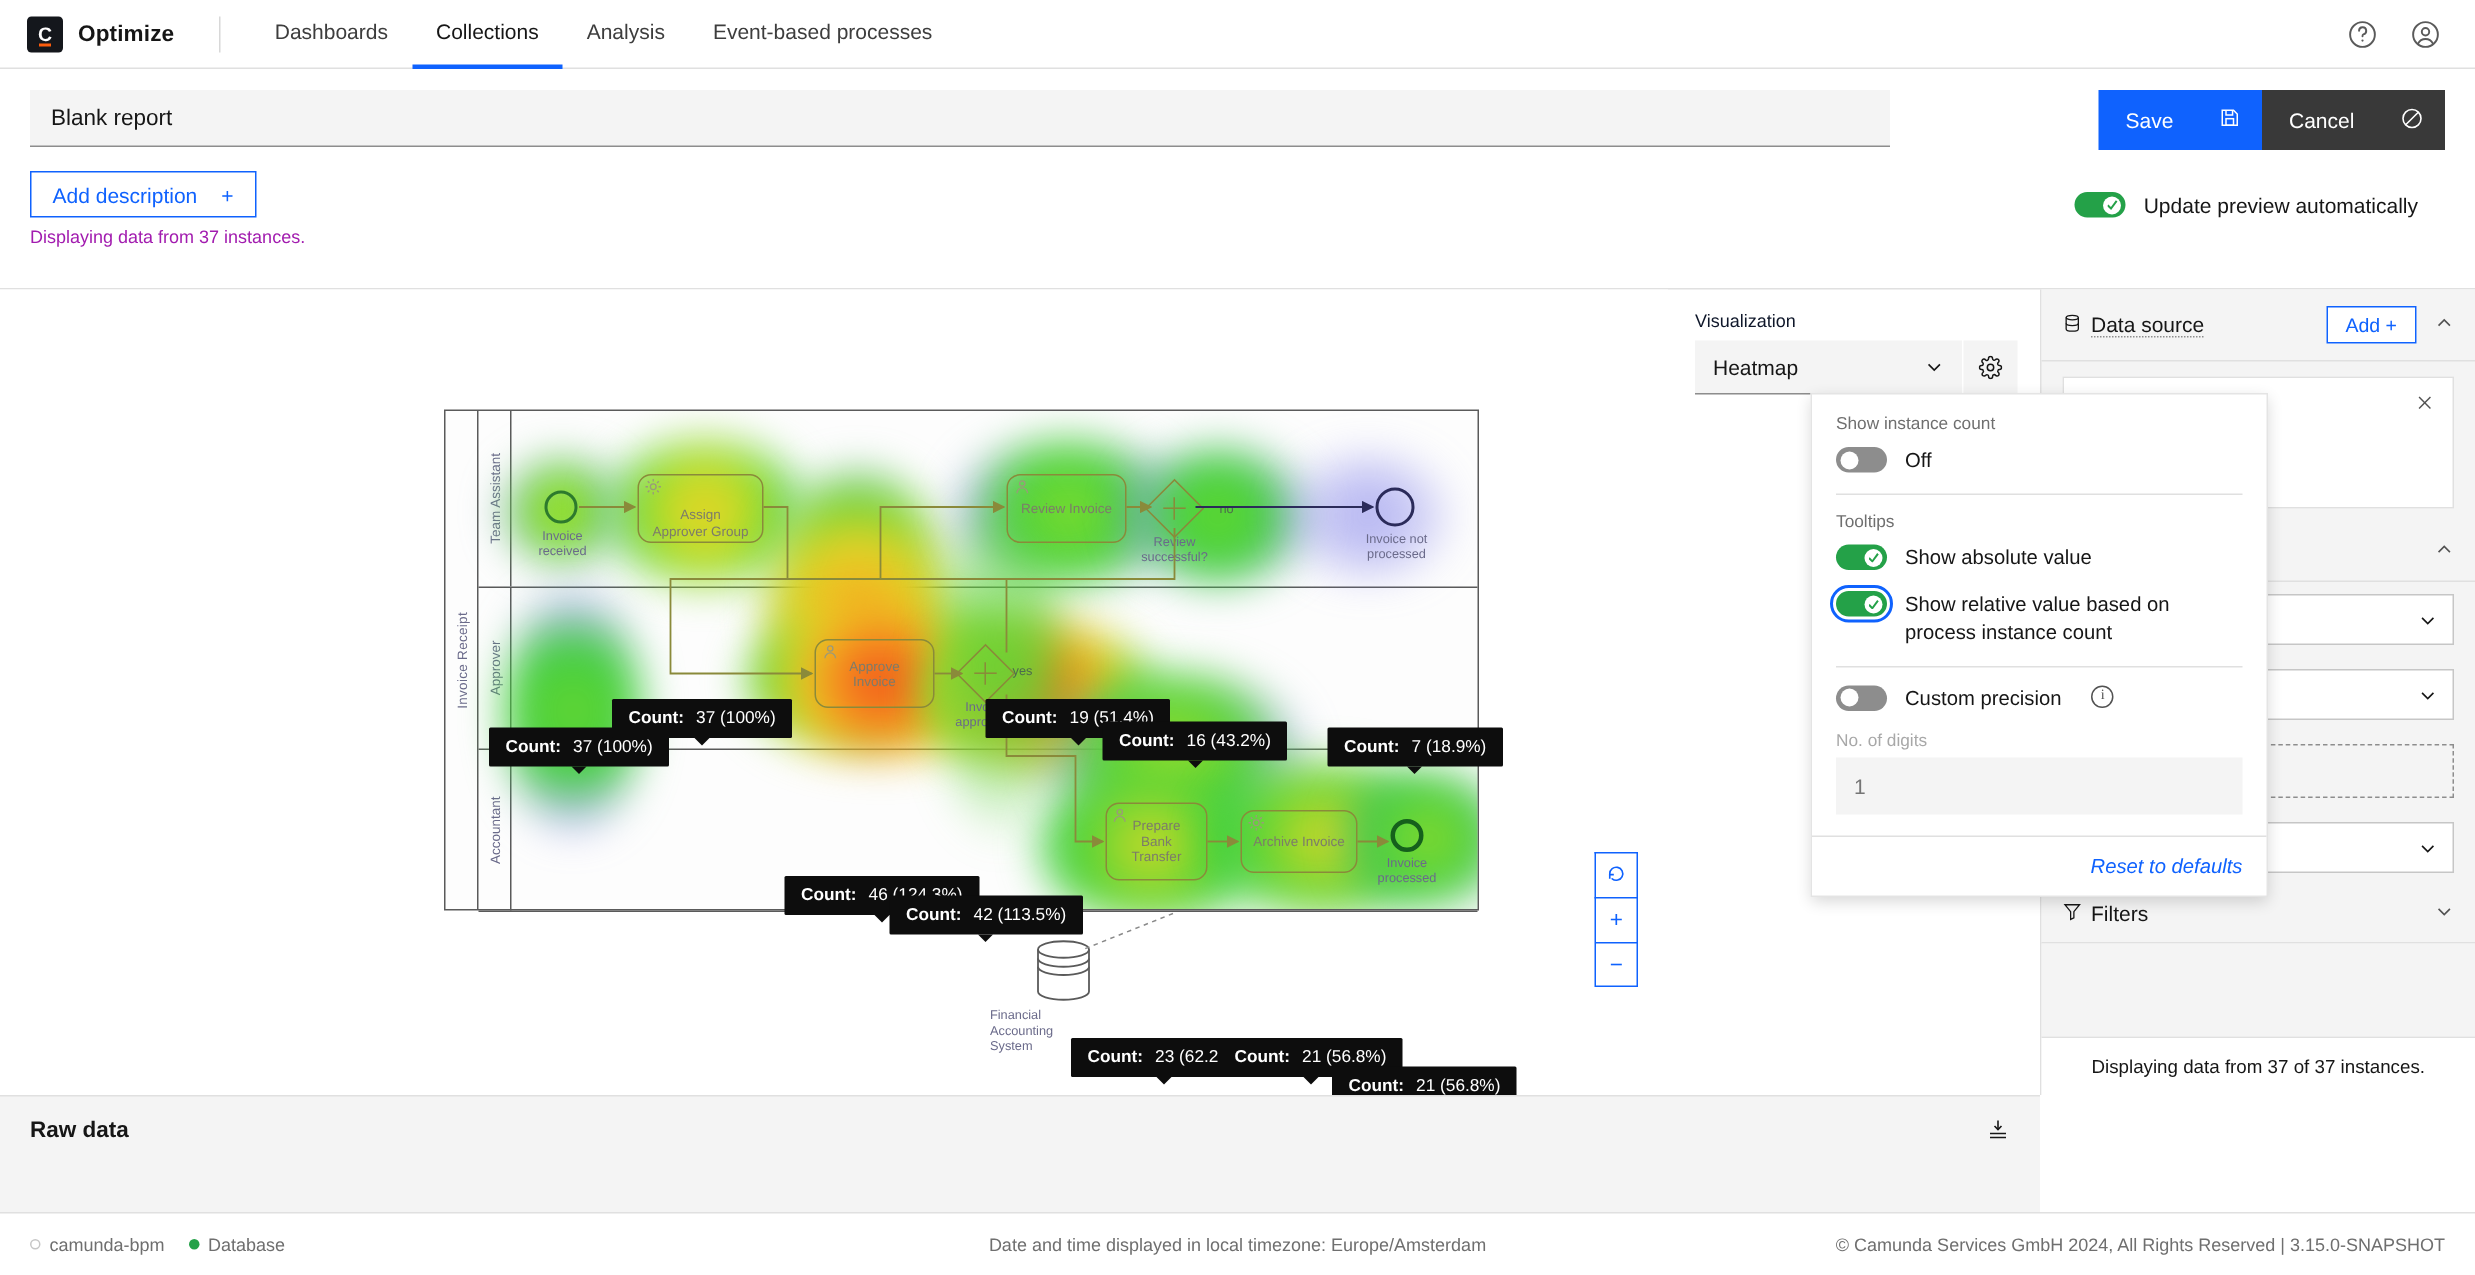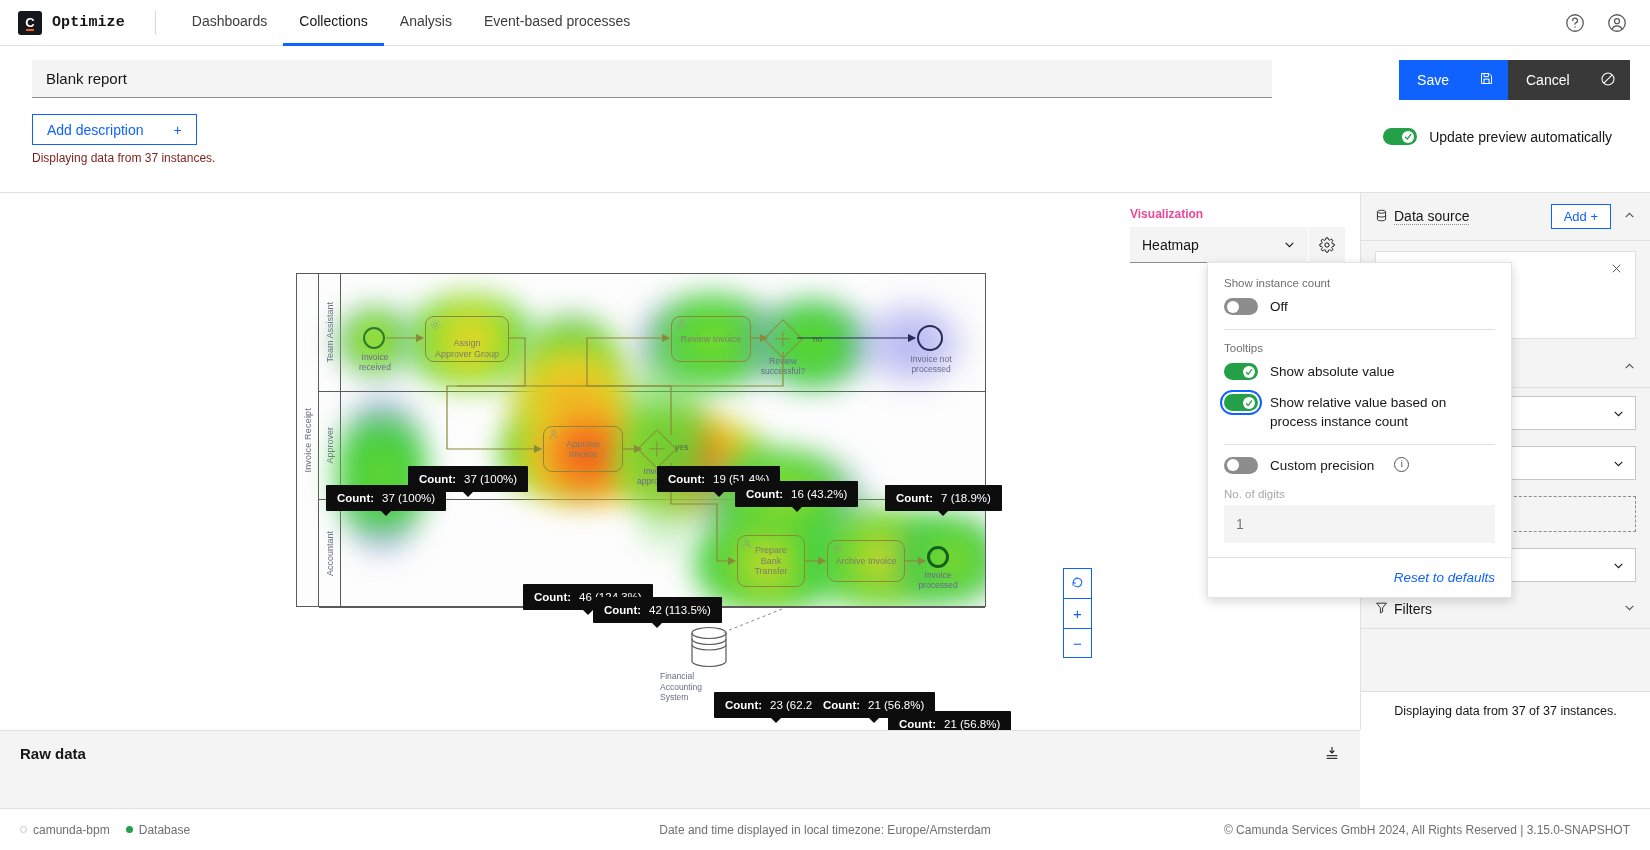--- a/index.html
+++ b/index.html
@@ -20,61 +20,61 @@
   .brand { display: flex; align-items: center; gap: 10px; padding-left: 18px; }
   .brand-logo {
     width: 24px; height: 24px; background: #14171c; border-radius: 3px;
     display: flex; align-items: center; justify-content: center;
     color: #fff; font-size: 13px; font-weight: bold; position: relative;
   }
   .brand-logo::after{
     content:""; position:absolute; bottom:4px; left:50%; transform:translateX(-50%);
     width:8px; height:2px; background:#fc5d0d;
   }
-  .brand-name { font-size: 15px; font-weight: bold; letter-spacing: .1px; font-family: Liberation Mono, monospace; }
+  .brand-name { font-size: 15px; font-weight: bold; letter-spacing: .1px; }
   .nav-divider { width: 1px; height: 24px; background: #d8d8d8; margin: 0 20px 0 30px; }
   .nav-tabs { display: flex; align-items: stretch; height: 46px; }
   .nav-tab {
     display: flex; align-items: center; padding: 0 16px;
     font-size: 14px; color: #3d3d3d; cursor: pointer;
     border-bottom: 3px solid transparent; height: 46px;
   }
   .nav-tab.active { border-bottom-color: #0f62fe; color: #161616; }
   .nav-right { margin-left: auto; display: flex; align-items: center; gap: 20px; padding-right: 22px; }
   .icon-circle { width: 22px; height: 22px; color:#5a5a5a; }
 
   
-  .report-header { padding: 14px 20px 0 32px; position: relative; }
+  .report-header { padding: 14px 20px 0 20px; position: relative; }
   .title-row { display: flex; align-items: flex-start; gap: 16px; }
   .title-input {
     flex: 0 0 1240px; height: 38px; background: #f4f4f4;
     border: none; border-bottom: 1px solid #8d8d8d;
     font-size: 15px; font-family: inherit; color: #161616;
     padding: 0 14px;
   }
   .btn-group { display: flex; margin-left: auto; }
   .btn {
     display: flex; align-items: center; gap: 30px;
     height: 40px; padding: 0 14px 0 18px;
     font-size: 14px; border: none; cursor: pointer;
     font-family: inherit; color: #fff;
   }
   .btn-save { background: #0f62fe; min-width: 100px; }
   .btn-cancel { background: #393939; min-width: 122px; }
   .btn svg { flex: 0 0 auto; }
 
   .sub-row { margin-top: 14px; display: flex; align-items: flex-start; }
   .add-desc {
-    display: flex; align-items: center; gap: 30px;
+    display: flex; align-items: center; gap: 16px;
     border: 1px solid #0f62fe; color: #0f62fe; background: #fff;
     height: 31px; padding: 0 14px; font-size: 14px; cursor: pointer;
     font-family: inherit;
     text-align: right;
   }
-  .instances-note { font-size: 12px; color: #7f1d1d; margin-top: 6px; }
+  .instances-note { font-size: 12px; color: #a21caf; margin-top: 6px; }
   .update-toggle-wrap {
     margin-left: auto; display: flex; align-items: center; gap: 12px;
     margin-top: 14px; padding-right: 18px;
   }
   .update-toggle-label { font-size: 14px; color: #161616; }
 
   
   .toggle { width: 34px; height: 17px; border-radius: 9px; position: relative; flex:0 0 auto; cursor:pointer;}
   .toggle.on { background: #24a148; }
   .toggle.off { background: #8d8d8d; }
@@ -178,21 +178,21 @@
     border: 1px solid #0f62fe; border-bottom: none;
     color: #0f62fe; font-size: 15px; cursor: pointer; font-family: inherit;
     line-height: 1;
   }
   .zoomctl button:last-child { border-bottom: 1px solid #0f62fe; }
 
   
   .vis-col {
     flex: 0 0 248px; padding: 14px 0 0 18px; position: relative;
   }
-  .vis-label { font-size: 12px; color: #ec4899; margin-bottom: 6px; font-weight: bold; }
+  .vis-label { font-size: 12px; color: #0f172a; margin-bottom: 6px; }
   .vis-row { display: flex; align-items: flex-start; }
   .vis-select {
     width: 178px; height: 36px; background: #f4f4f4;
     border: none; border-bottom: 1px solid #8d8d8d;
     display: flex; align-items: center; padding: 0 12px;
     font-size: 14px; cursor: pointer; justify-content: space-between;
   }
   .gear-btn {
     width: 36px; height: 36px; background: #f4f4f4; border: none;
     border-bottom: 1px solid #8d8d8d; display: flex;

